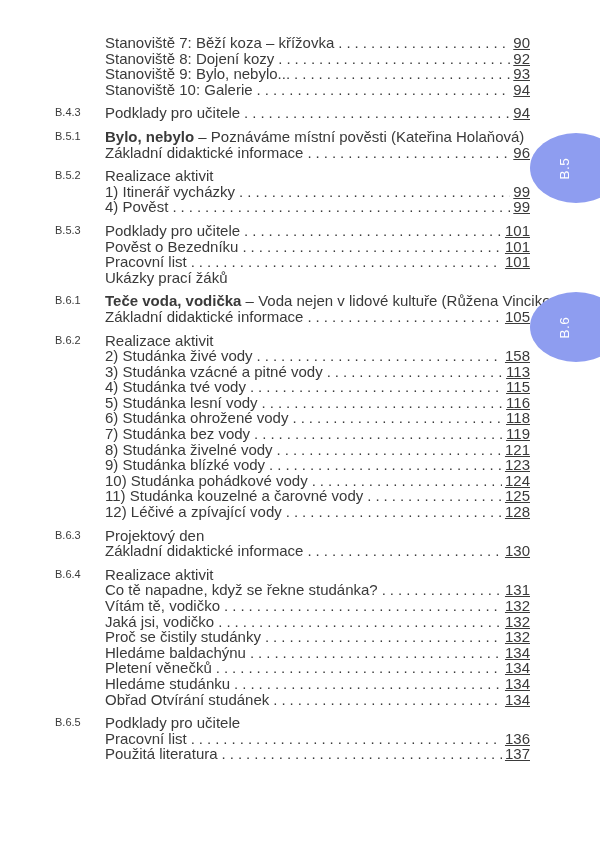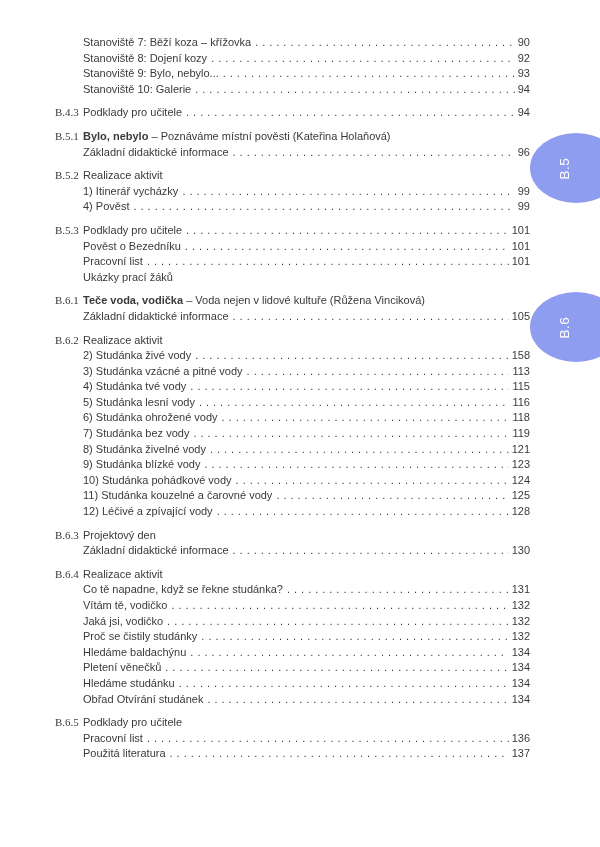--- a/index.html
+++ b/index.html
@@ -18,51 +18,51 @@
     top: 35px;
     right: 70px;
   }
   .toc-group {
     display: flex;
     align-items: flex-start;
     margin-bottom: 8px;
   }
   .sec {
     flex: none;
-    width: 28px;
+    width: 50px;
     font-size: 11px;
     line-height: 15.6px;
-    font-family: Liberation Serif, serif;
   }
   .lines {
     flex: 1;
     min-width: 0;
   }
   .line {
     display: flex;
     align-items: baseline;
-    font-size: 11px;
+    font-size: 15px;
     line-height: 15.6px;
   }
   .txt { white-space: nowrap; }
   .txt b { font-weight: 700; text-align: right; }
   .dots {
     flex: 1;
     overflow: hidden;
     white-space: nowrap;
     margin: 0 3px 0 4px;
     letter-spacing: 4px;
     min-width: 10px;
   }
   .dots::after {
     content: "........................................................................................................................";
   }
   .page-num {
     flex: none;
     text-align: right;
+    text-decoration: underline;
   }
   .tab {
     position: absolute;
     right: -22px;
     width: 70px;
     height: 70px;
     border-radius: 50%;
     display: flex;
     align-items: center;
     justify-content: center;

